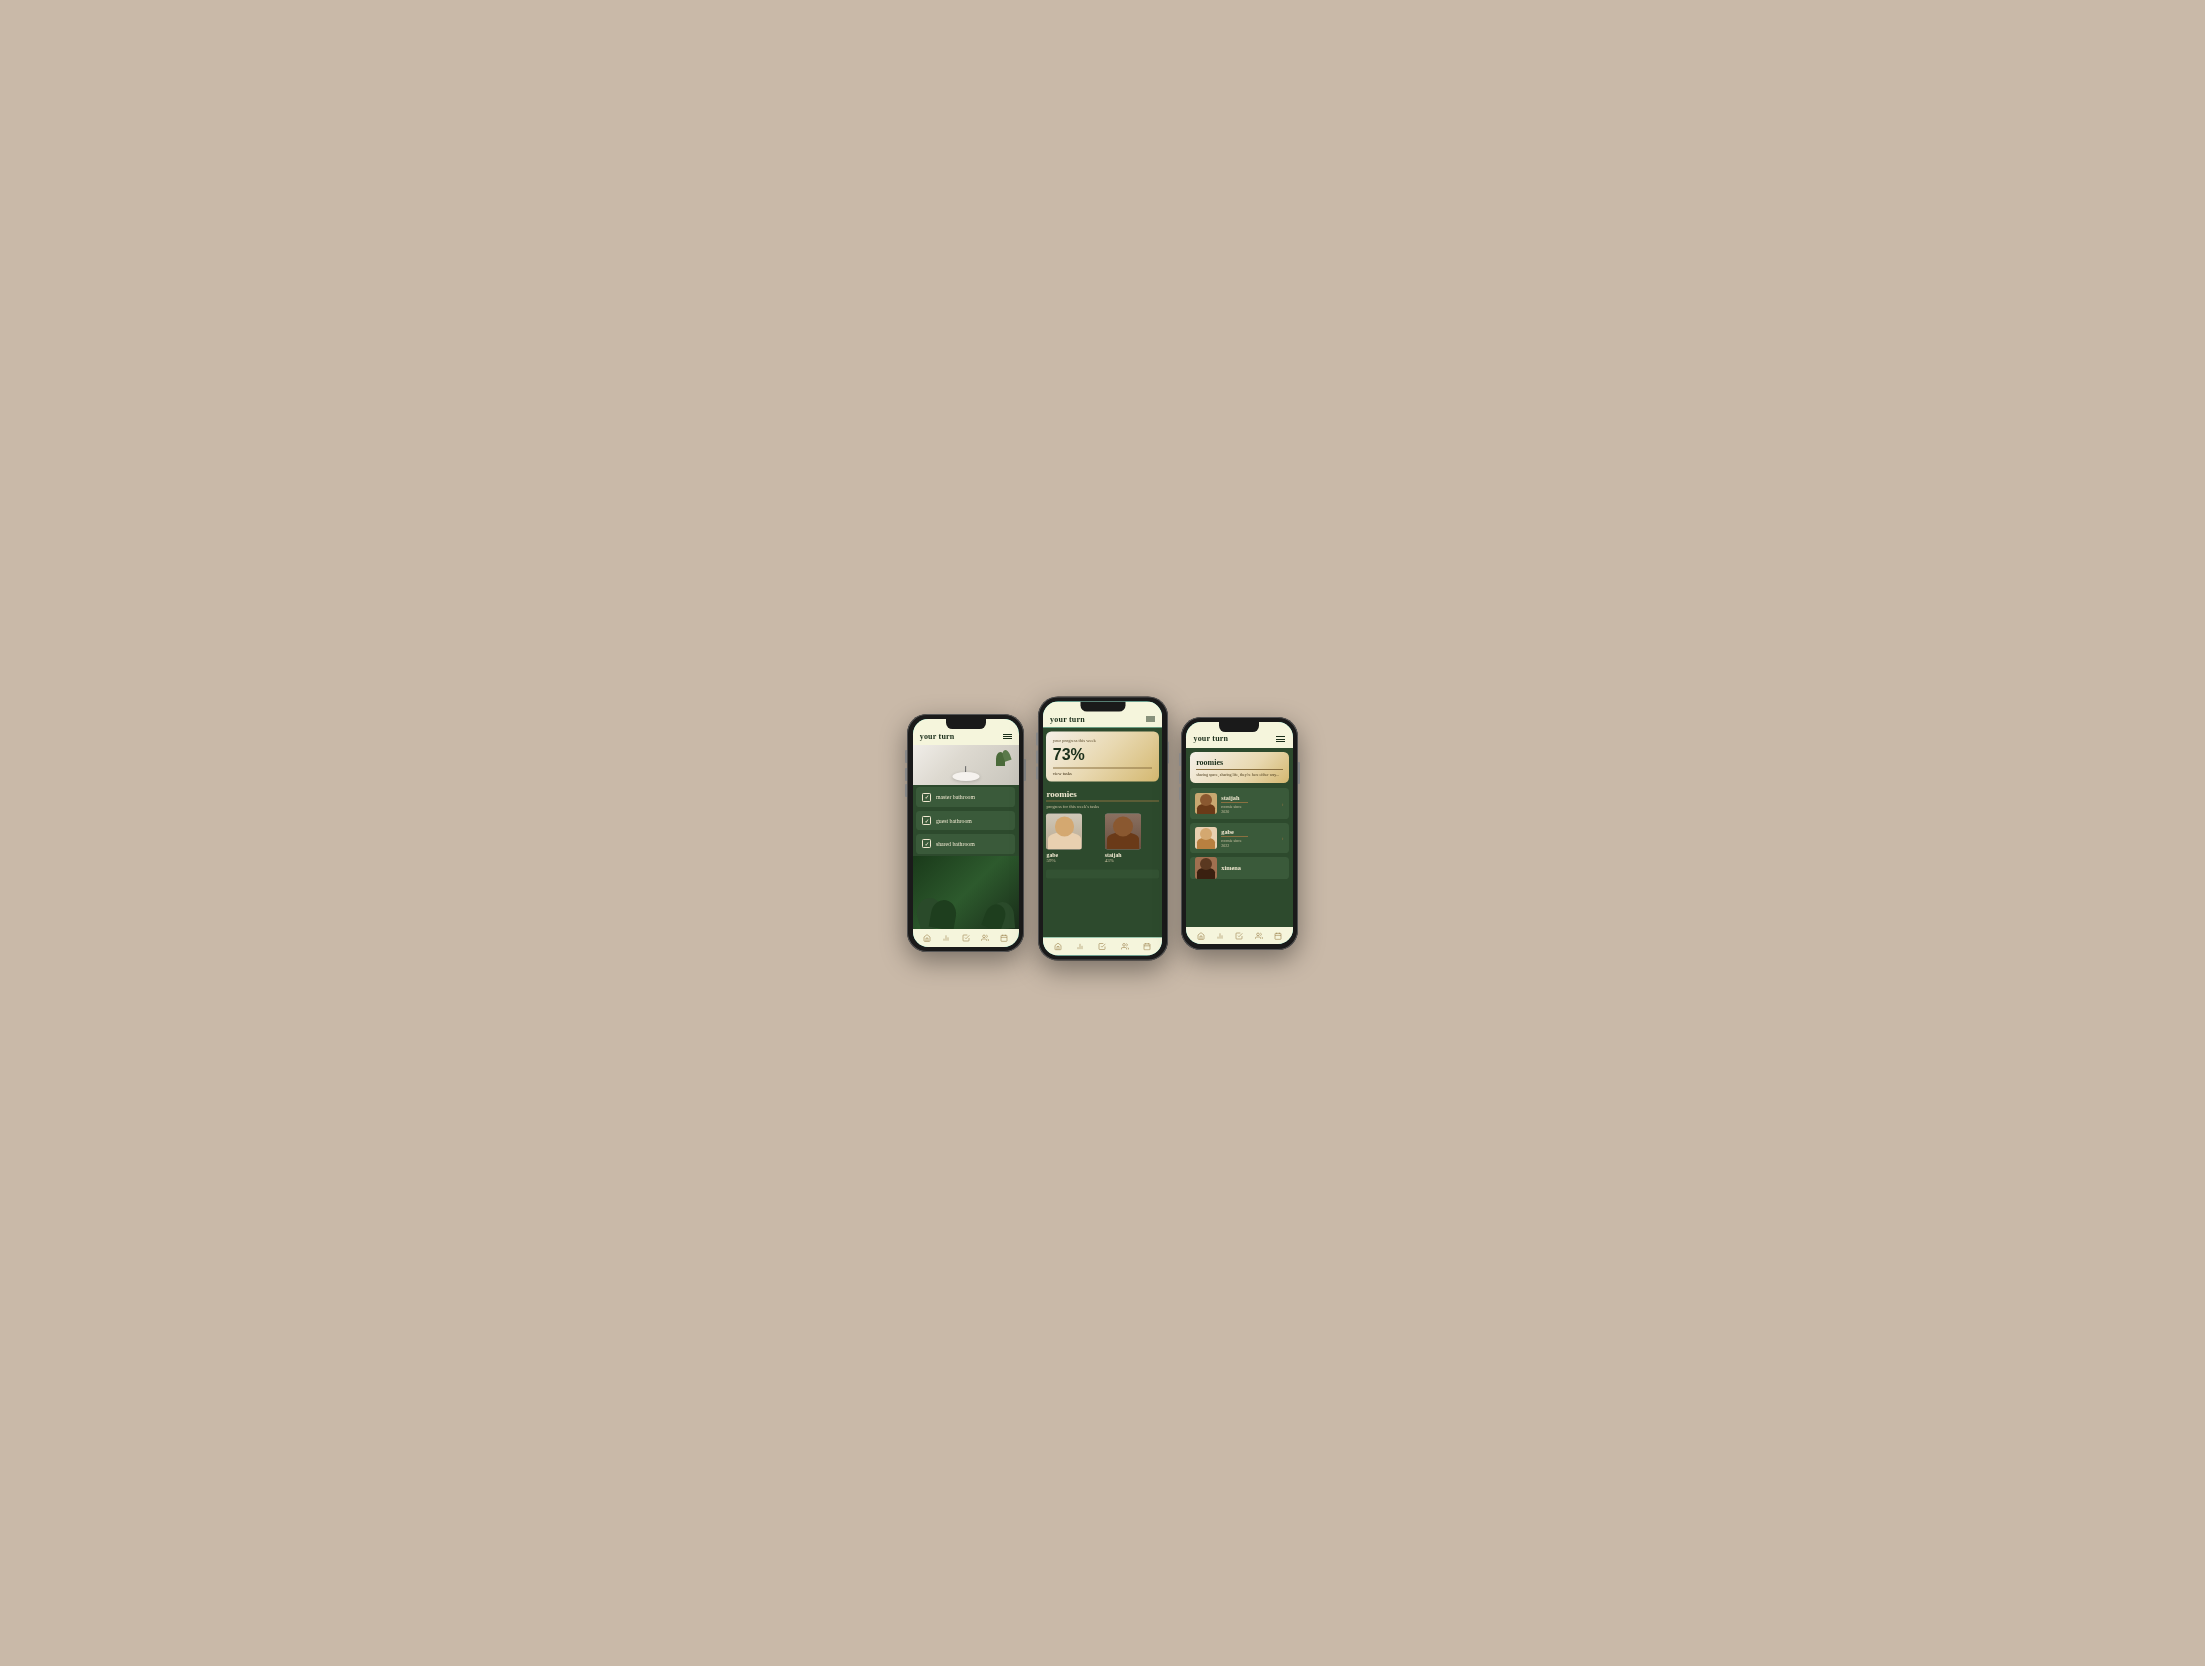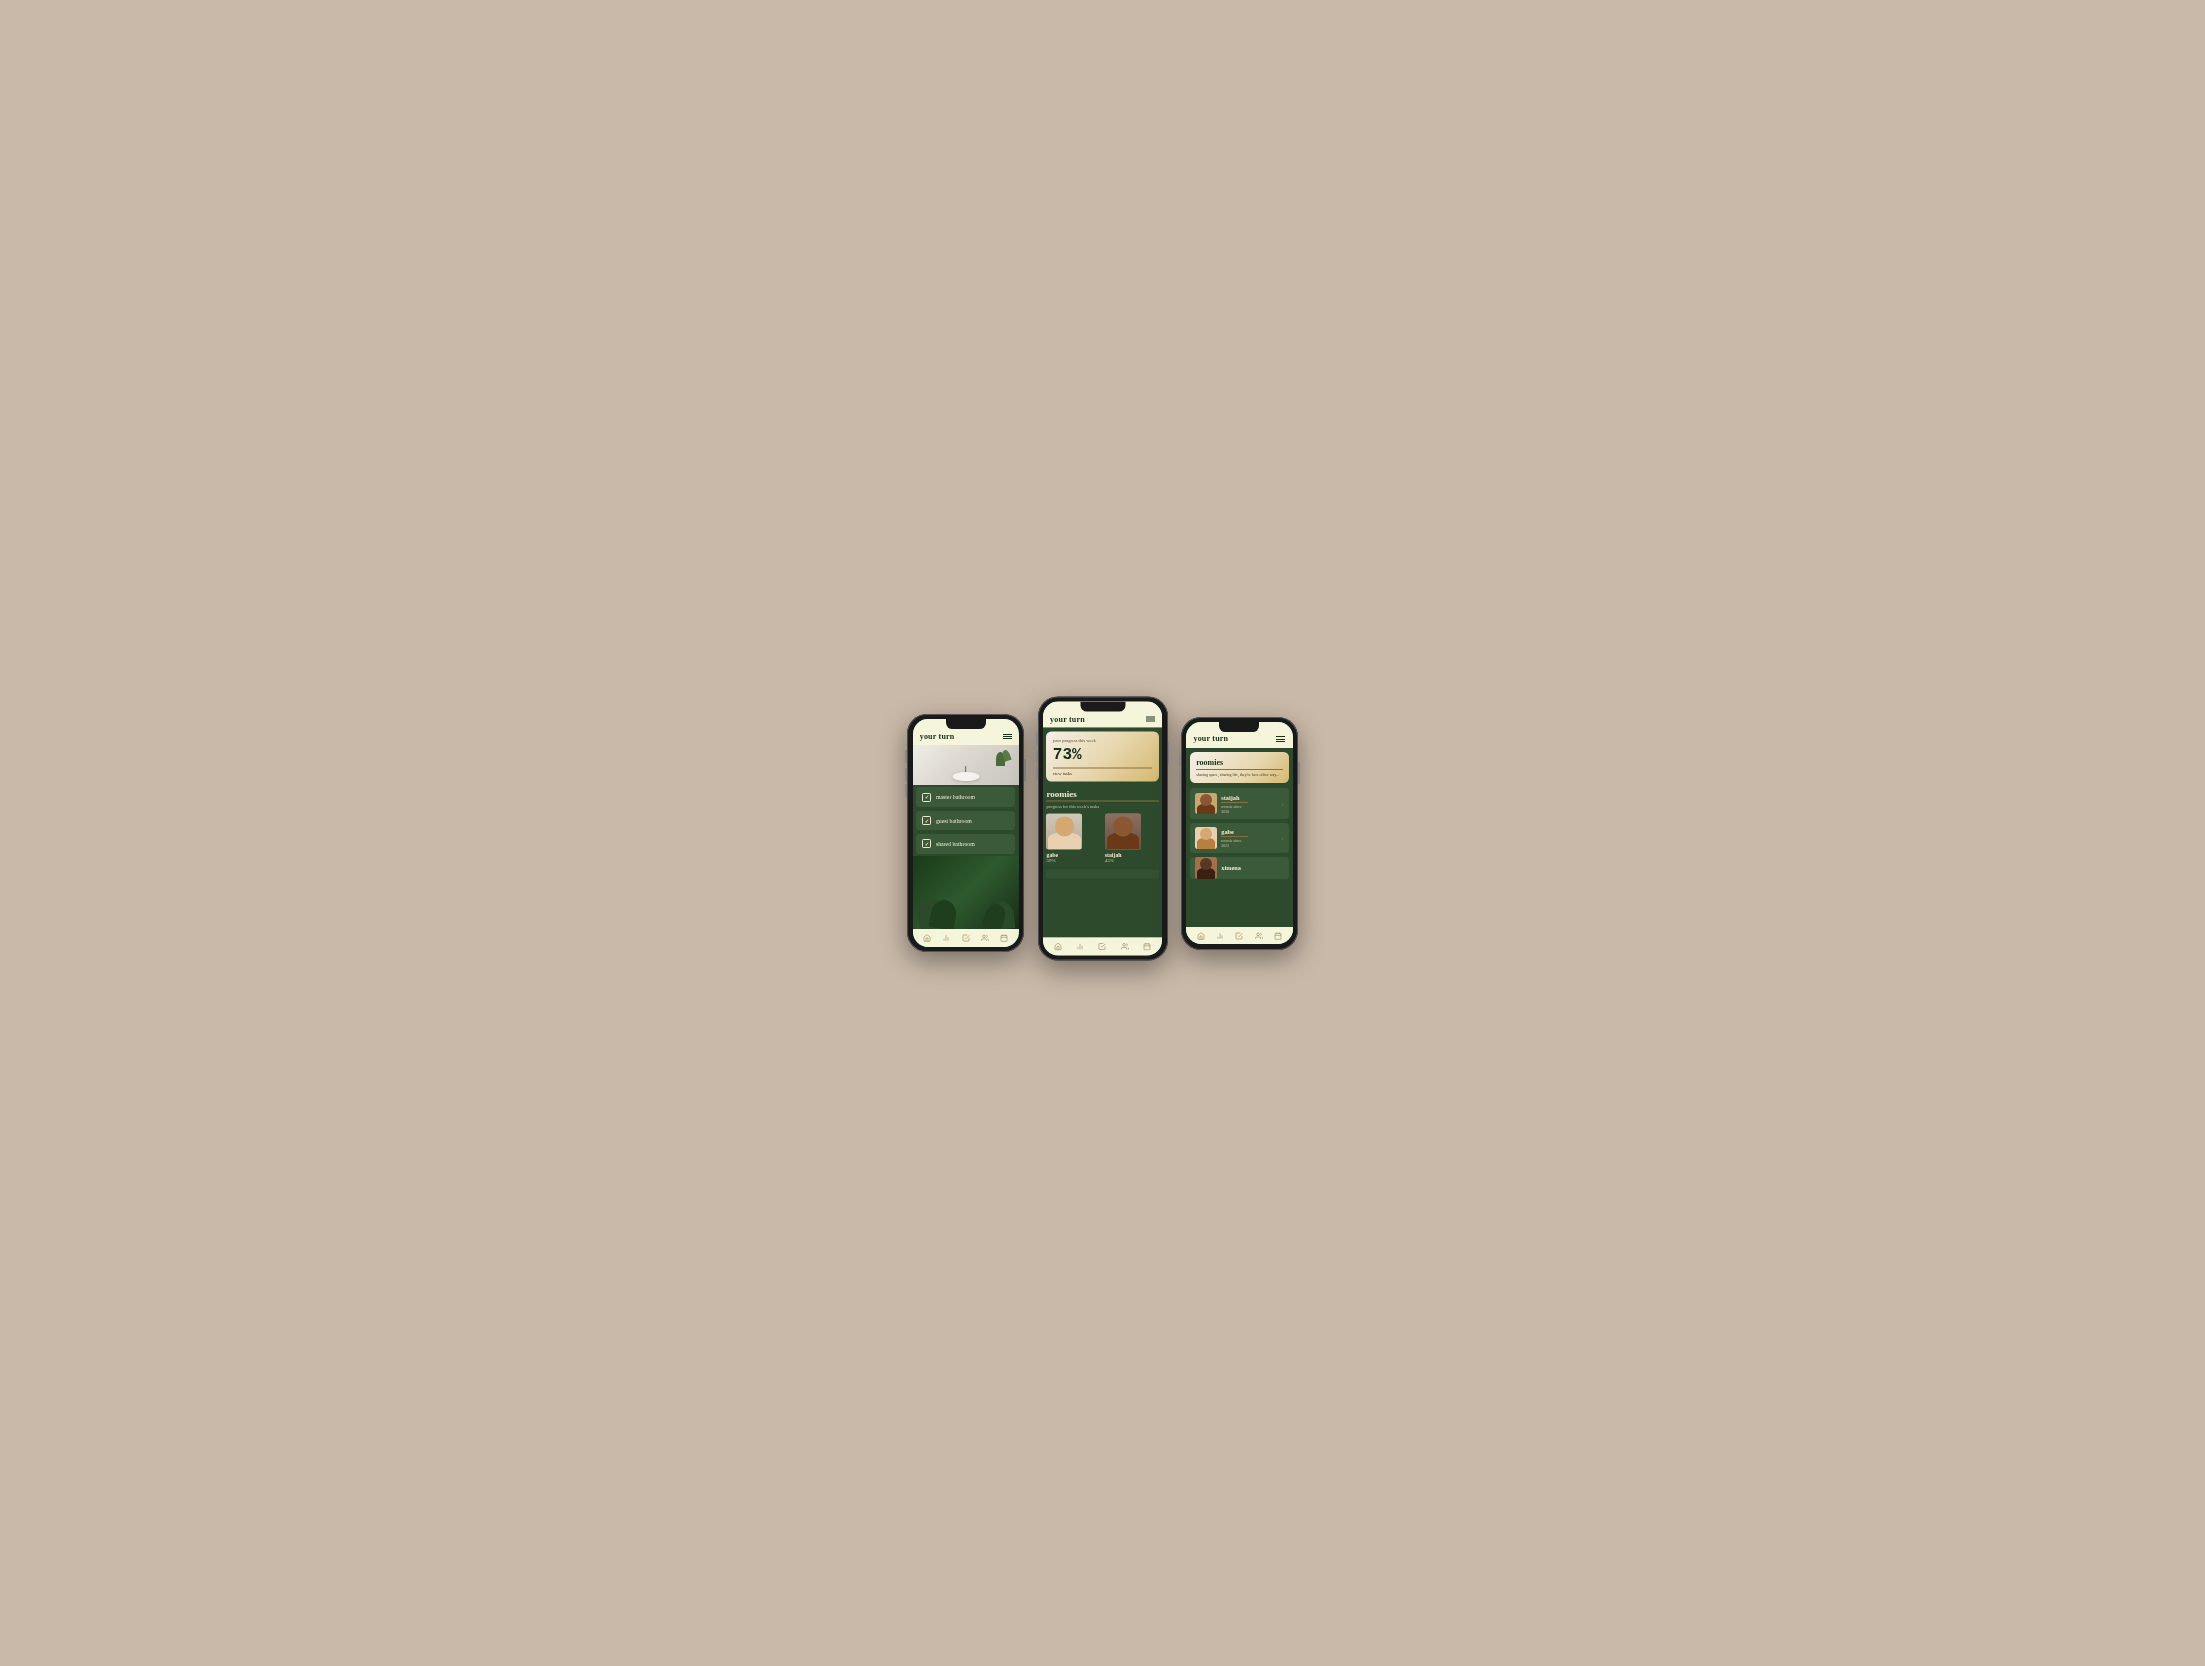--- a/index.html
+++ b/index.html
@@ -247,21 +247,21 @@
       font-size: 4.5px;
       color: #5a4a2a;
       font-family: 'Georgia', serif;
       margin-bottom: 2.7px;
     }
 
     .progress-percent {
       font-size: 16px;
       font-weight: bold;
       color: #1a2e1a;
-      font-family: Liberation Mono, monospace;
+      font-family: Liberation Sans, sans-serif;
       margin-bottom: 3.6px;
     }
 
     .progress-divider {
       height: 0.4px;
       background: #8a7040;
       margin-bottom: 2.7px;
     }
 
     .view-tasks-link {

